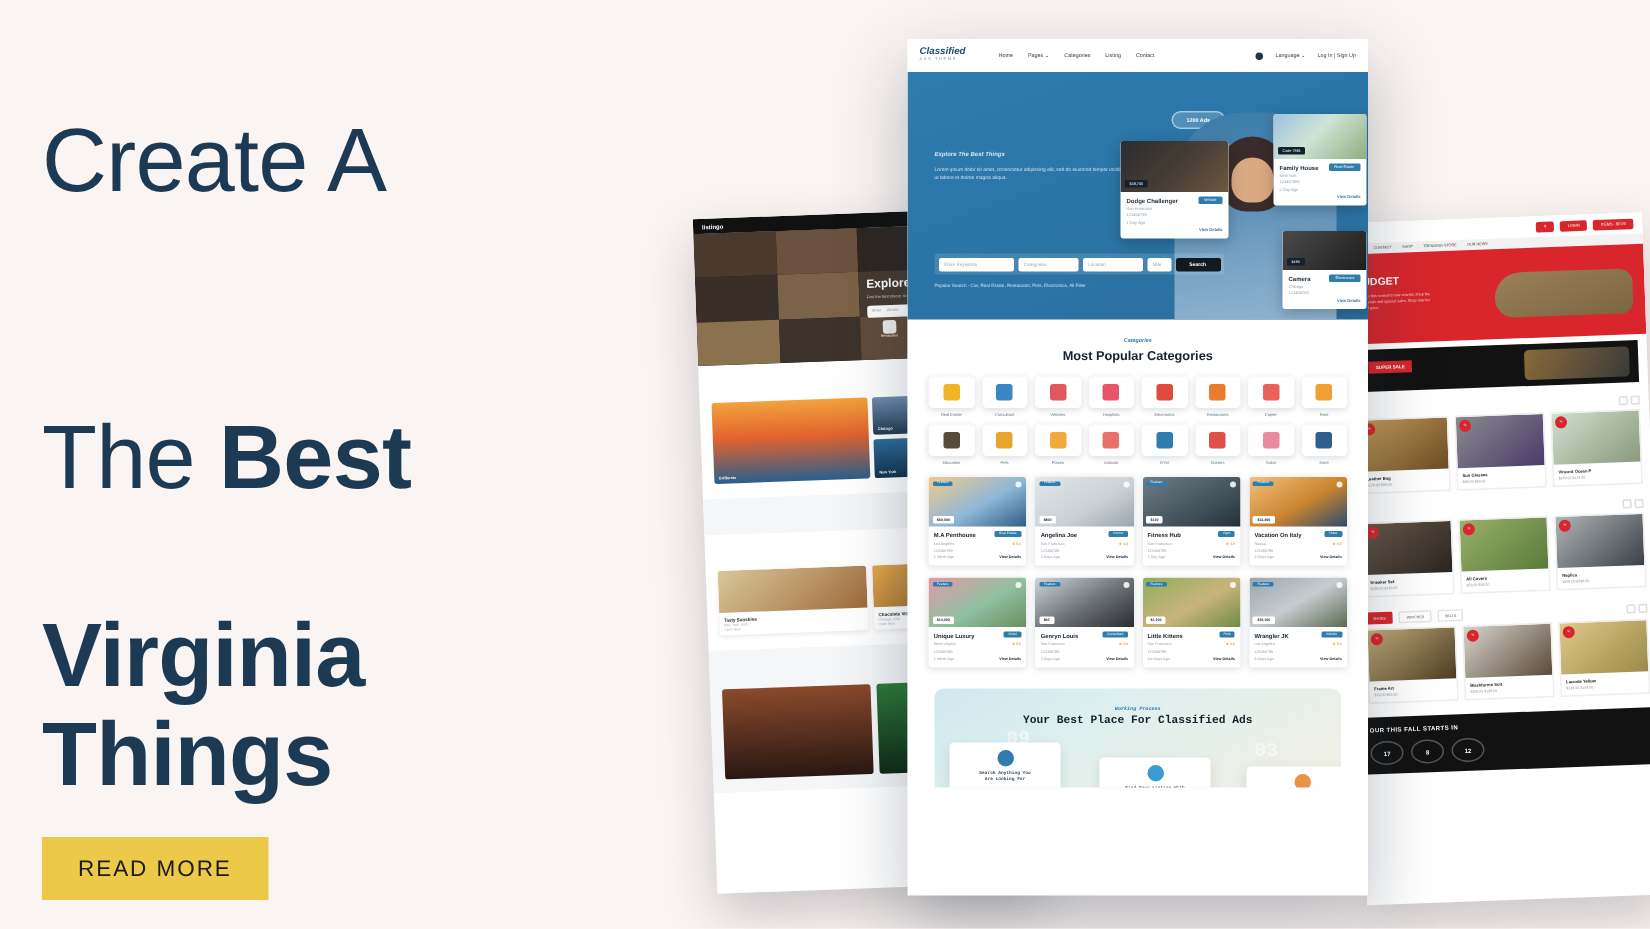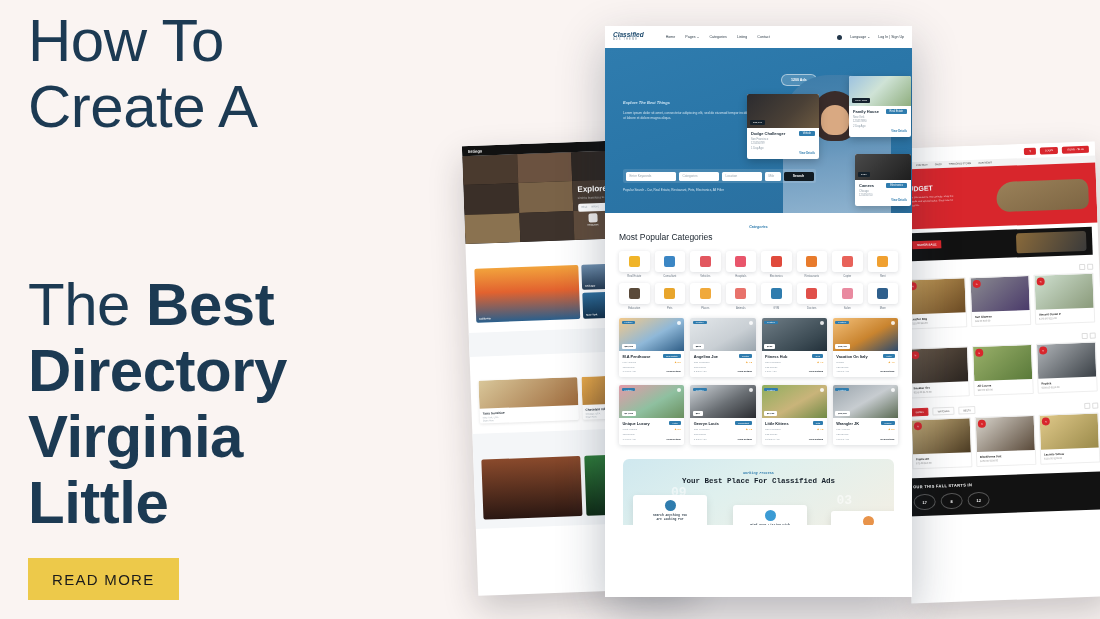--- a/index.html
+++ b/index.html
@@ -116,21 +116,21 @@
   .fc-body { padding:3px 4px 4px 4px; }
   .fc-title { font-size:4px; font-weight:700; color:#1d2b38; }
   .fc-line { font-size:2.7px; color:#93a0ab; margin-top:1.6px; }
   .fc-btn { position:absolute; right:4px; top:3px; background:#2f7cae; color:#fff;
             font-size:2.6px; padding:1px 4px; border-radius:1px;}
   .fc-more { font-size:2.7px; color:#2f7cae; text-align:right; margin-top:2px; font-weight:700;}
 
   .c-sect { padding: 12px 14px 0 14px; background:#fff; }
   .sect-eyebrow { text-align:center; font-size:3.6px; color:#2f7cae; font-weight:700;
                   font-style:italic; margin-bottom:3px;}
-  .sect-title { font-size:8.5px; font-weight:400; color:#17212b; }
+  .sect-title { text-align:center; font-size:8.5px; font-weight:700; color:#17212b; }
   .cat-grid { display:grid; grid-template-columns: repeat(8,1fr); gap:5px; margin-top:9px; }
   .cat-cell { text-align:center; }
   .cat-tile { height:21px; background:#fff; border-radius:3px; box-shadow:0 1px 4px rgba(30,40,55,0.16);
               display:flex;align-items:center;justify-content:center; }
   .cat-ico { width:11px;height:11px;border-radius:2px; }
   .cat-lbl { font-size:2.7px; color:#6a7682; margin-top:3px; }
 
   .fa-head { display:flex; align-items:flex-end; margin-top:14px; }
   .fa-head .l { }
   .fa-eyebrow { font-size:3.5px; color:#2f7cae; font-weight:700; font-style:italic; }
@@ -232,28 +232,28 @@
   .r-count-t{ font-size:4px;font-weight:700;color:#fff;letter-spacing:0.3px;}
   .r-count-row{ display:flex;gap:5px;margin-top:5px;}
   .r-cbox{ width:22px;height:16px;border:0.7px solid #555;border-radius:50%;
            display:flex;align-items:center;justify-content:center;font-size:4px;color:#fff;font-weight:700;}
 </style>
 </head>
 <body>
 
 <div class="promo">
   <h1 class="promo-heading">
-    <span>How To</span><br>
+    <br>
     <span>Create A</span><br>
     <br>
     <br>
     <span>The </span><span class="bold">Best</span><br>
-    <span class="bold">Directory</span><br>
+    <br>
     <span class="bold">Virginia</span><br>
-    <span class="bold">Little</span>
+    <span class="bold">Things</span>
   </h1>
   <button class="read-more">READ MORE</button>
 </div>
 
 <div class="stage">
 
   <div class="mock mock-left tilt">
     <div class="l-nav">
       <span class="l-logo">listingo</span>
     </div>

